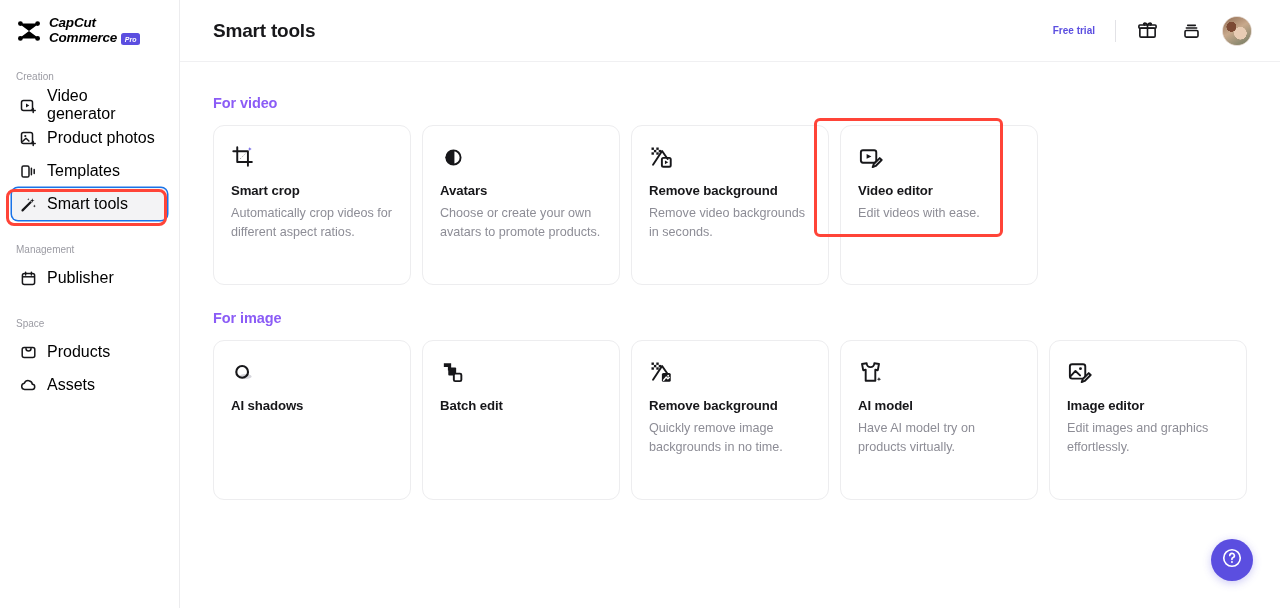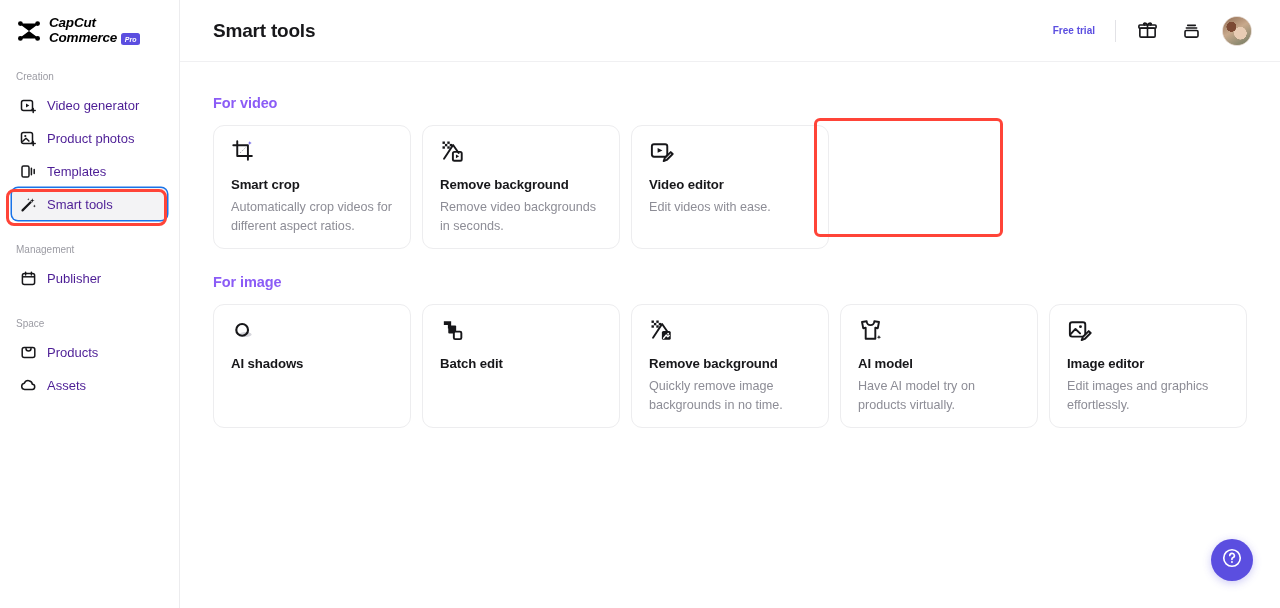--- a/index.html
+++ b/index.html
@@ -60,22 +60,22 @@
   }
   .nav-group-label.mgmt { margin-top: 24px; }
   .nav-group-label.space { margin-top: 24px; }
 
   .nav-item {
     display: flex; align-items: center; gap: 10px;
     height: 32px;
     margin: 1px 12px;
     padding: 0 8px;
     border-radius: 6px;
-    font-size: 13px;
-    color: #4c1d95;
+    font-size: 16px;
+    color: #000000;
     cursor: pointer;
     position: relative;
   }
   .nav-item .nav-ico { width:17px; height:17px; flex:0 0 17px; display:flex; align-items:center; justify-content:center; }
   .nav-item.active {
     background: #f3f3f5;
     font-weight: 500;
     box-shadow: 0 0 0 1.5px #1a73e8;
   }
   
@@ -146,25 +146,25 @@
     margin: 0 0 14px 0; letter-spacing: -0.1px;
   }
   .section + .section { margin-top: 25px; }
 
   .card-grid {
     display: grid;
     grid-template-columns: repeat(5, 198px);
     gap: 11px;
   }
   .card {
-    height: 124px;
+    height: 160px;
     border: 1px solid #ededef;
     border-radius: 11px;
     background: #fff;
-    padding: 12px 17px 0 17px;
+    padding: 18px 17px 0 17px;
     cursor: pointer;
     position: relative;
   }
   .card-icon {
     width: 26px; height: 26px;
     margin-bottom: 13px;
     display: flex; align-items: center; justify-content: flex-start;
   }
   .card-title {
     font-size: 13.2px; font-weight: 700; color: #17171a;
@@ -347,20 +347,32 @@
                   <path d="M6.5 2.4v15.2h15.2" fill="none" stroke="#17171a" stroke-width="2" stroke-linecap="round" stroke-linejoin="round"></path>
                   <path d="M2.4 6.5h15.2v15.2" fill="none" stroke="#17171a" stroke-width="2" stroke-linecap="round" stroke-linejoin="round"></path>
                   <path d="M9.5 14.5 L15 9" stroke="#9b9ba3" stroke-width="1" stroke-dasharray="1.6 1.6"></path>
                   <path d="M19.6 2.2l.5 1.5 1.5.5-1.5.5-.5 1.5-.5-1.5-1.5-.5 1.5-.5z" fill="#5b4ee0"></path>
                 </svg>
             </div>
             <div class="card-title">Smart crop</div>
             <div class="card-desc">Automatically crop videos for different aspect ratios.</div>
           </div>
 
+          <div class="card">
+            <div class="card-icon">
+              <svg viewBox="0 0 26 26" width="25" height="25">
+                  <circle cx="14" cy="13" r="7.4" fill="none" stroke="#17171a" stroke-width="2"></circle>
+                  <path d="M14 5.6v14.8" stroke="#17171a" stroke-width="2"></path>
+                  <path d="M14 5.6a7.4 7.4 0 0 0 0 14.8z" fill="#17171a"></path>
+                  <path d="M6.6 13 L10 9.2 M6.6 13 L10 16.8" fill="none" stroke="#17171a" stroke-width="2" stroke-linecap="round"></path>
+                </svg>
+            </div>
+            <div class="card-title">Avatars</div>
+            <div class="card-desc">Choose or create your own avatars to promote products.</div>
+          </div>
 
           <div class="card">
             <div class="card-icon">
               <svg viewBox="0 0 26 26" width="25" height="25">
                 <g fill="#17171a">
                   <rect x="2.6" y="2.6" width="2.5" height="2.5"></rect>
                     <rect x="7.6" y="2.6" width="2.5" height="2.5"></rect>
                   <rect x="5.1" y="5.1" width="2.5" height="2.5"></rect>
                     <rect x="10.1" y="5.1" width="2.5" height="2.5"></rect>
                   <rect x="2.6" y="7.6" width="2.5" height="2.5"></rect>

